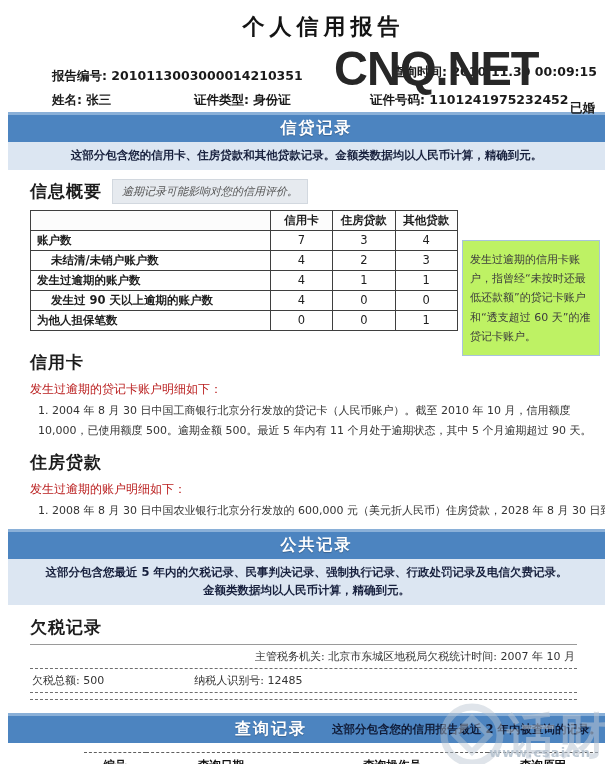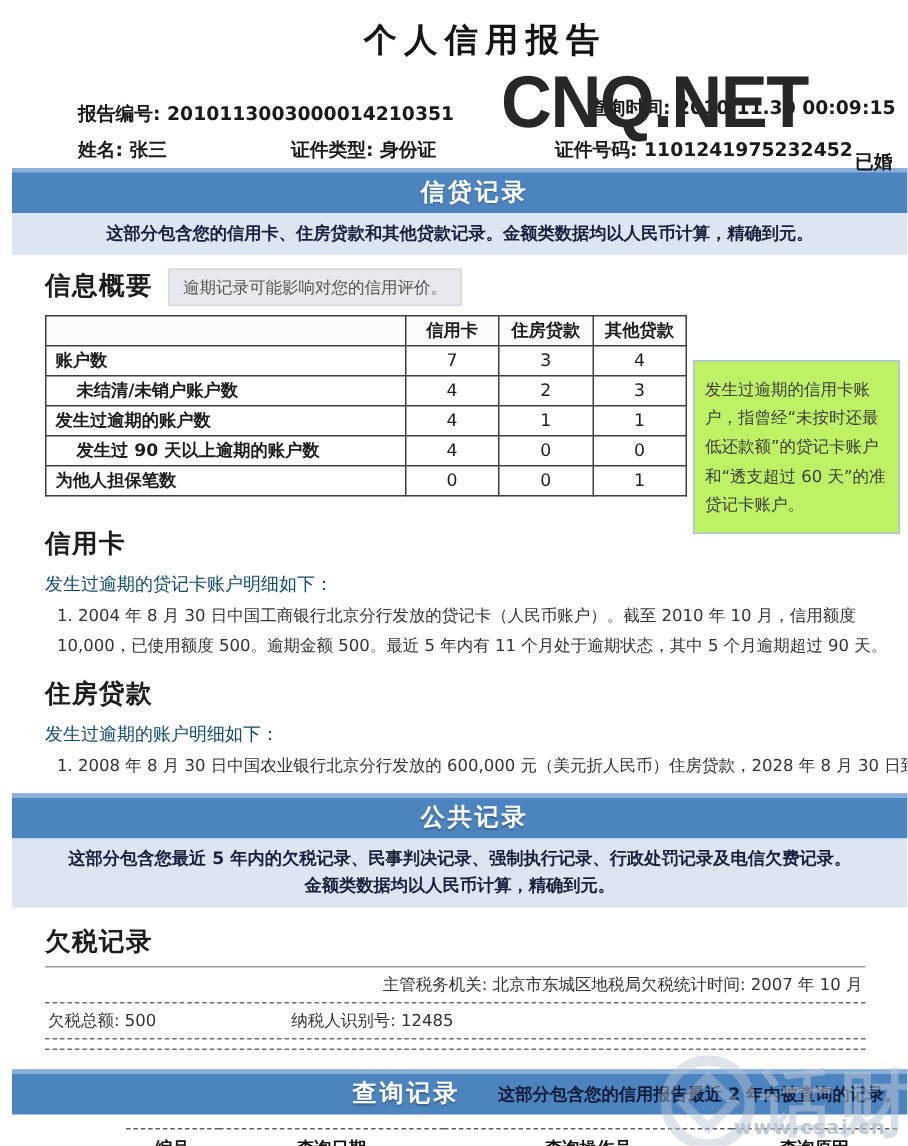--- a/index.html
+++ b/index.html
@@ -45,45 +45,45 @@
   }
   .banner-title{color:#fff;font-size:16px;font-weight:bold;letter-spacing:2px;text-shadow:0 1px 1px rgba(0,0,0,.25);}
   .strip{
     margin-left:8px;background:var(--strip-blue);color:#17203d;font-weight:bold;
     font-size:11.5px;text-align:center;padding:5px 6px;line-height:1.55;
   }
   .banner.right-text{justify-content:flex-end;padding-right:4px;gap:25px;}
   .banner-note{color:#101c38;font-size:11.5px;font-weight:bold;letter-spacing:0;}
   
   .sec-h{font-size:17px;font-weight:bold;color:#1c1c1c;margin:11px 0 5px 30px;letter-spacing:1px;}
-  .summary-head{display:flex;align-items:flex-start;gap:10px;margin:9px 16px 6px 30px;}
+  .summary-head{display:flex;align-items:center;gap:10px;margin:9px 16px 6px 30px;}
   .summary-head .sec-h{margin:0;}
   .note-box{
     background:#e6eaef;border:1px solid #d2d8df;color:#555;
-    font-size:11px;padding:4px 9px;
+    font-size:11px;padding:4px 9px;font-style:italic;
   }
   
   .summary-wrap{position:relative;min-height:130px;}
   table.summary{
     margin-left:30px;border-collapse:collapse;font-size:11.5px;width:428px;
   }
   table.summary th,table.summary td{
     border:1px solid var(--line-dark);padding:2px 6px;height:18px;color:#1d1d1d;
   }
   table.summary th{font-weight:bold;text-align:center;background:#fcfcfc;}
   table.summary td.lbl{width:238px;text-align:left;font-weight:bold;}
   table.summary td.lbl.indent{padding-left:20px;}
   table.summary td.val{width:62px;text-align:center;}
   .side-note{
     position:absolute;top:30px;right:5px;width:138px;
     background:#bef264;border:1px solid #a9c3dd;color:#3c3c3c;
     font-size:11px;line-height:1.75;padding:9px 7px;
   }
   
-  .intro-line{margin:7px 0 3px 30px;font-size:12px;color:#0c4a6e;}
+  .intro-line{margin:7px 0 3px 30px;font-size:12px;color:#b91c1c;}
   .detail-item{
     margin:2px 8px 2px 38px;font-size:11px;color:#333;line-height:1.8;
   }
   .detail-item.oneline{white-space:nowrap;overflow:hidden;margin-right:0;}
   
   .tax-block{margin:4px 28px 0 30px;font-size:11px;color:#333;}
   .tax-row{display:flex;justify-content:flex-end;padding:4px 2px;border-bottom:1px dashed #6e6e6e;}
   .tax-row.first{border-top:1px solid #9a9a9a;}
   .tax-row .cell{white-space:nowrap;}
   .tax-row .cell.mid{flex:1;margin-left:90px;text-align:left;}

